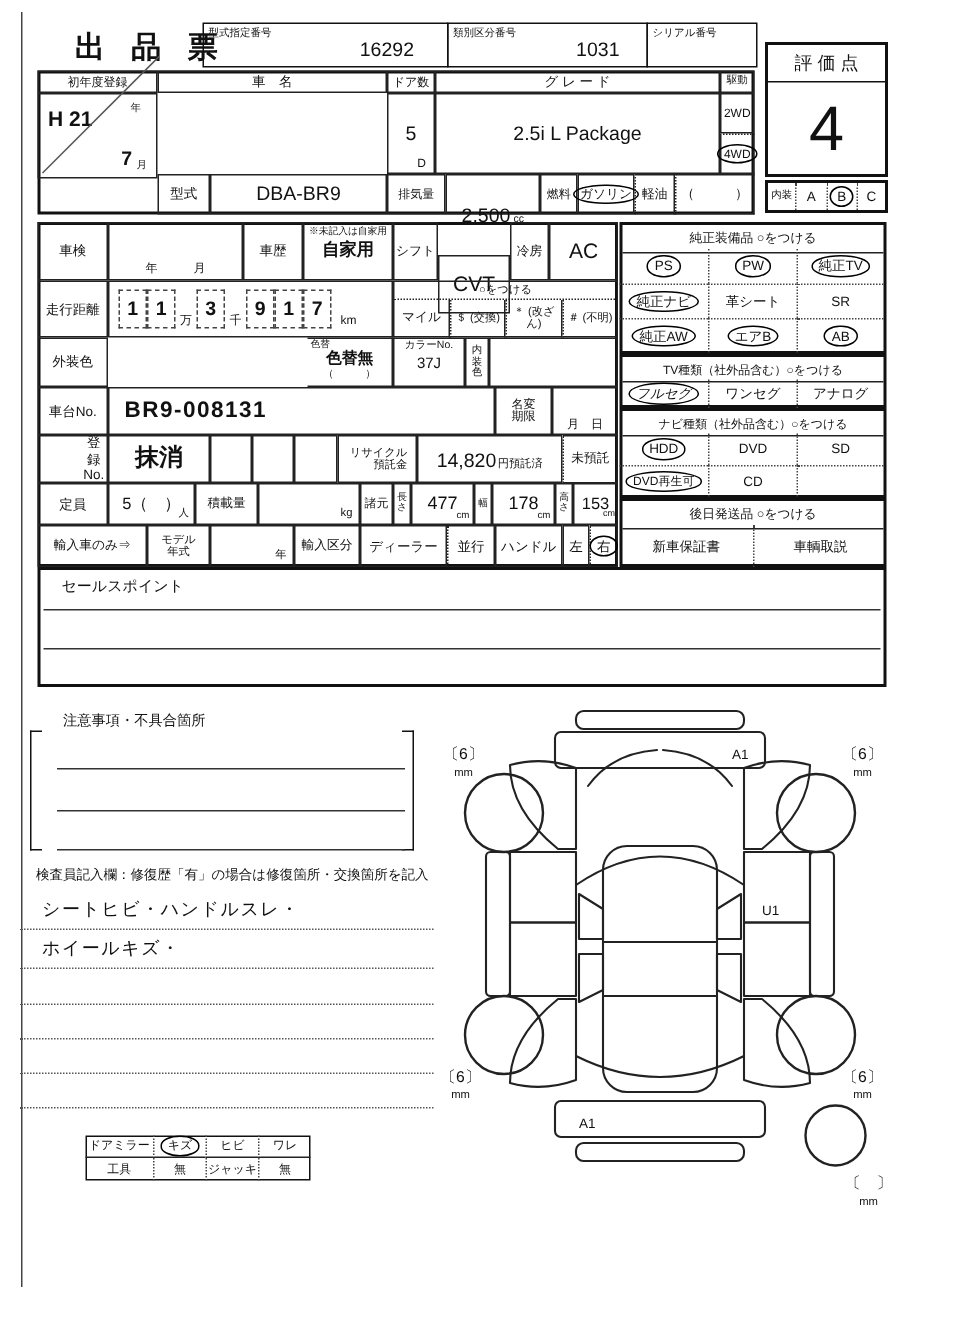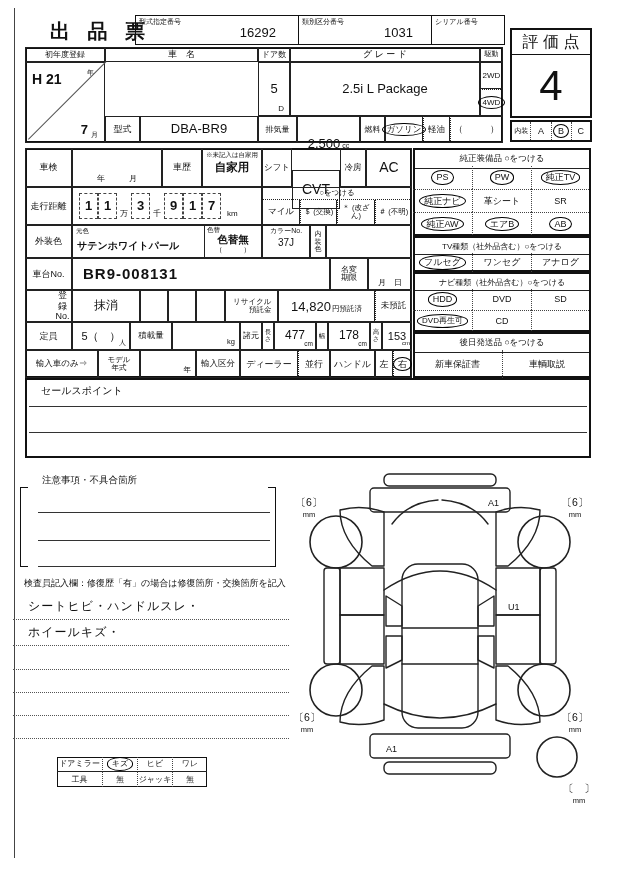--- a/index.html
+++ b/index.html
@@ -42,21 +42,21 @@
   <div class="box15" style="left:298px;top:15px;width:134px;height:30px;">
     <span class="abs lab7" style="left:3px;top:1px;">類別区分番号</span>
     <span class="abs" style="right:18px;top:9px;font-size:13px;">1031</span>
   </div>
   <div class="box15" style="left:431px;top:15px;width:74px;height:30px;">
     <span class="abs lab7" style="left:3px;top:1px;">シリアル番号</span>
     <span class="abs" style="right:8px;top:9px;font-size:13px;"></span>
   </div>
 
   <div class="box2" style="left:510px;top:28px;width:82px;height:90px;">
-    <div style="border-bottom:1.5px solid #111;height:24px;display:flex;align-items:center;justify-content:center;font-size:16px;">評 価 点</div>
+    <div style="border-bottom:1.5px solid #111;height:24px;display:flex;align-items:center;justify-content:center;font-size:12px;">評 価 点</div>
     <div style="height:62px;display:flex;align-items:center;justify-content:center;font-size:42px;font-weight:500;">4</div>
   </div>
   <div class="box2" style="left:510px;top:120px;width:82px;height:22px;display:flex;">
     <div class="lab7 wrap" style="width:19px;display:flex;align-items:center;justify-content:center;text-align:center;">内装</div>
     <div style="width:20px;border-left:1px dotted #444;display:flex;align-items:center;justify-content:center;font-size:9px;">
       <span>A</span>
       </div>
     <div style="width:20px;border-left:1px dotted #444;display:flex;align-items:center;justify-content:center;font-size:9px;">
       <span class="circled">B</span>
       </div>
@@ -65,21 +65,21 @@
       </div>
   </div>
 
   <div class="box2" style="left:25px;top:47px;width:478px;height:96px;"></div>
   <div class="cell lab8" style="left:25px;top:47px;width:80px;height:15px;">初年度登録</div>
   <div class="cell lab9" style="left:105px;top:47px;width:153px;height:15px;">車　名</div>
   <div class="cell lab8" style="left:258px;top:47px;width:32px;height:15px;">ドア数</div>
   <div class="cell lab9" style="left:290px;top:47px;width:190px;height:15px;">グ レ ー ド</div>
   <div class="cell lab7" style="left:480px;top:47px;width:23px;height:15px;">駆動</div>
 
-  <div class="cell" style="left:25px;top:62px;width:80px;height:81px;">
+  <div class="cell" style="left:25px;top:62px;width:80px;height:57px;">
     <span class="abs" style="left:6px;top:8px;font-size:14px;font-weight:bold;">H 21</span>
     <span class="abs lab7" style="right:10px;top:6px;">年</span>
     <span class="abs" style="left:2px;bottom:2px;width:110px;border-top:1px solid #555;transform-origin:0 0;transform:rotate(-45deg);"></span>
     <span class="abs" style="right:16px;bottom:4px;font-size:13px;font-weight:bold;">7</span>
     <span class="abs lab7" style="right:6px;bottom:3px;">月</span>
   </div>
   <div class="cell" style="left:258px;top:62px;width:32px;height:54px;font-size:13px;">
     <span>5</span>
     <span class="abs lab8" style="right:5px;bottom:2px;">D</span>
     </div>
@@ -151,24 +151,20 @@
     <span>＄ (交換)</span>
     </div>
   <div class="cell small wrap" style="left:337px;top:200px;width:38px;height:25px;border-left-style:dotted;border-top:none;padding:0 2px;">
     <span>＊ (改ざん)</span>
     </div>
   <div class="cell small wrap" style="left:375px;top:200px;width:37px;height:25px;border-left-style:dotted;border-top:none;padding:0 2px;">
     <span>＃ (不明)</span>
     </div>
 
   <div class="cell lab9" style="left:25px;top:225px;width:47px;height:33px;">外装色</div>
-  <div class="cell" style="left:72px;top:225px;width:133px;height:33px;justify-content:flex-start;">
-    <span class="abs" style="left:3px;top:1px;font-size:6.5px;">元色</span>
-    <span style="font-size:10px;font-weight:bold;margin:8px 0 0 4px;">サテンホワイトパール</span>
-    </div>
   <div class="cell" style="left:205px;top:225px;width:57px;height:33px;flex-direction:column;justify-content:flex-start;border-left:none;">
     <span style="font-size:6.5px;align-self:flex-start;margin-left:2px;">色替</span>
     <span style="font-size:10.5px;font-weight:bold;">色替無</span>
     <span style="font-size:7px;">（　　　）</span>
     </div>
   <div class="cell" style="left:262px;top:225px;width:48px;height:33px;flex-direction:column;justify-content:flex-start;padding-top:1px;">
     <span style="font-size:7px;">カラーNo.</span>
     <span style="font-size:10px;margin-top:2px;">37J</span>
     </div>
   <div class="cell lab7 wrap" style="left:310px;top:225px;width:16px;height:33px;padding:1px;">
@@ -181,21 +177,21 @@
     <span>BR9-008131</span>
     </div>
   <div class="cell" style="left:330px;top:258px;width:38px;height:32px;font-size:8px;">
     <span class="wrap" style="display:inline-block;width:18px;">名変期限</span>
     </div>
   <div class="cell" style="left:368px;top:258px;width:44px;height:32px;align-items:flex-end;padding-bottom:2px;font-size:8px;">
     <span>月　日</span>
     </div>
 
   <div class="cell lab9" style="left:25px;top:290px;width:47px;height:32px;padding-left:28px;">登録No.</div>
-  <div class="cell" style="left:72px;top:290px;width:68px;height:32px;font-size:12px;font-weight:normal;">
+  <div class="cell" style="left:72px;top:290px;width:68px;height:32px;font-size:16px;font-weight:bold;">
     <span>抹消</span>
     </div>
   <div class="cell" style="left:140px;top:290px;width:28px;height:32px;"></div>
   <div class="cell" style="left:168px;top:290px;width:28px;height:32px;"></div>
   <div class="cell" style="left:196px;top:290px;width:29px;height:32px;"></div>
   <div class="cell" style="left:225px;top:290px;width:53px;height:32px;font-size:7.5px;">
     <span class="wrap" style="display:inline-block;width:40px;text-align:right;">リサイクル預託金</span>
     </div>
   <div class="cell" style="left:278px;top:290px;width:97px;height:32px;align-items:baseline;padding-top:9px;">
     <span style="font-size:13px;">14,820</span>
@@ -286,21 +282,21 @@
   <div class="cell nb lab9" style="left:472px;top:212px;width:59px;height:23px;border-left:1px dotted #444;border-top:1px dotted #444;">
     <span class="circled">エアB</span>
     </div>
   <div class="cell nb lab9" style="left:531px;top:212px;width:58px;height:23px;border-left:1px dotted #444;border-top:1px dotted #444;">
     <span class="circled">AB</span>
     </div>
 
   <div class="box2" style="left:413px;top:236px;width:178px;height:36px;">
     <div style="height:16px;border-bottom:1px solid #222;display:flex;align-items:center;justify-content:center;font-size:8px;">TV種類（社外品含む）○をつける</div>
   </div>
-  <div class="cell nb lab9" style="left:413px;top:253px;width:59px;height:19px;">
+  <div class="cell nb lab9" style="left:413px;top:253px;width:59px;height:19px;font-style:italic;">
     <span class="circled">フルセグ</span>
     </div>
   <div class="cell nb lab9" style="left:472px;top:253px;width:59px;height:19px;border-left:1px dotted #444;">
     <span>ワンセグ</span>
     </div>
   <div class="cell nb lab9" style="left:531px;top:253px;width:58px;height:19px;border-left:1px dotted #444;">
     <span>アナログ</span>
     </div>
 
   <div class="box2" style="left:413px;top:272px;width:178px;height:60px;">

